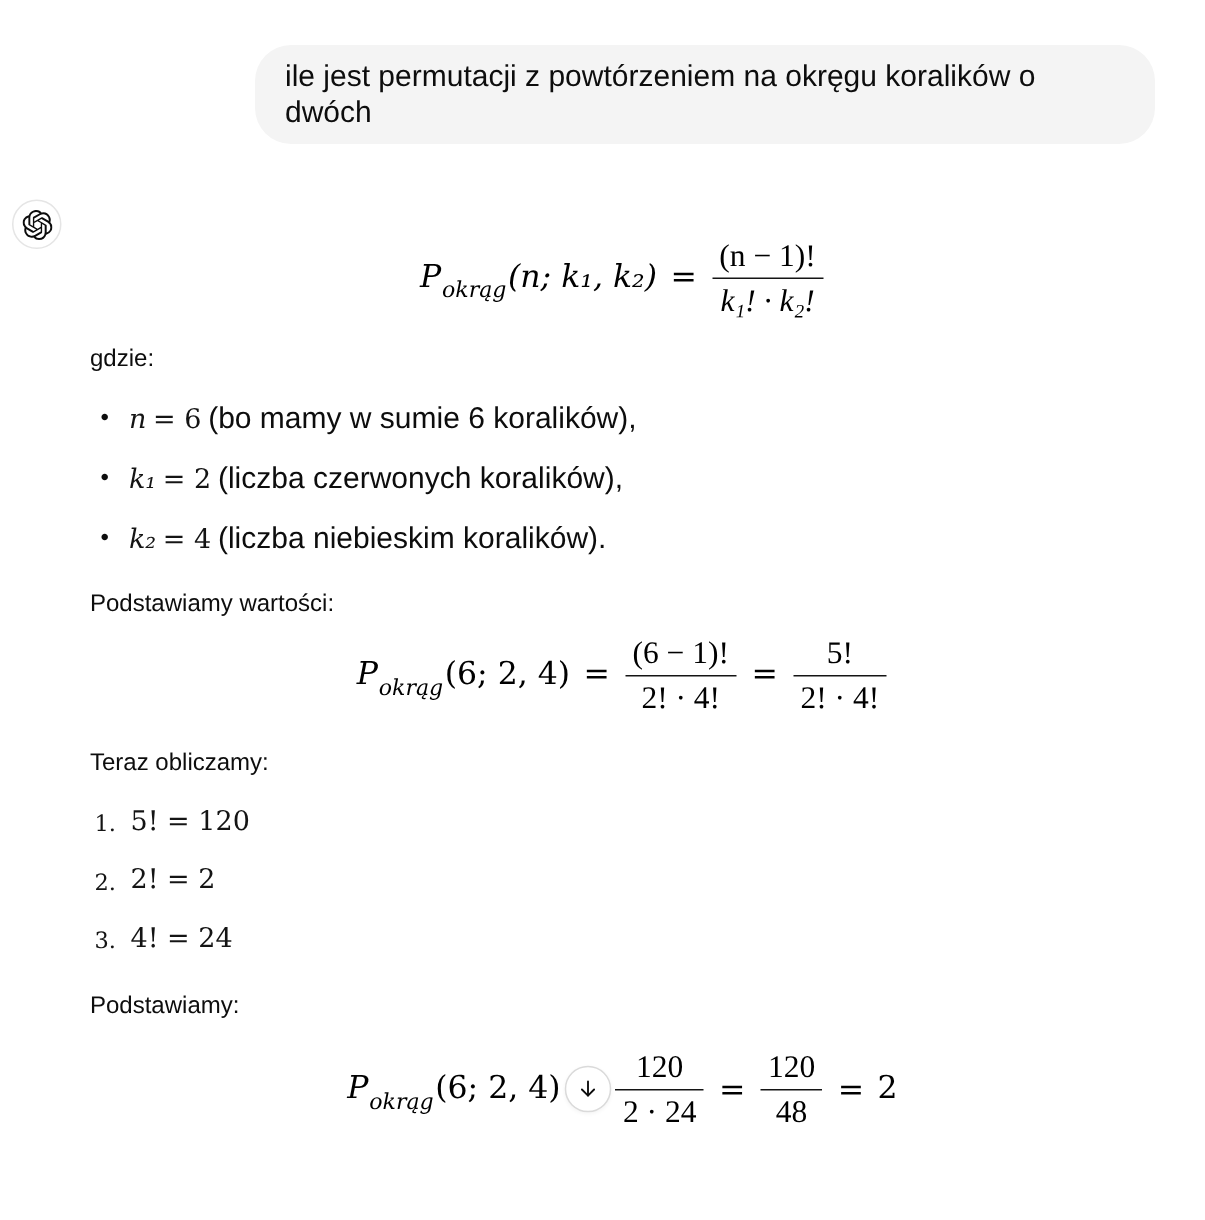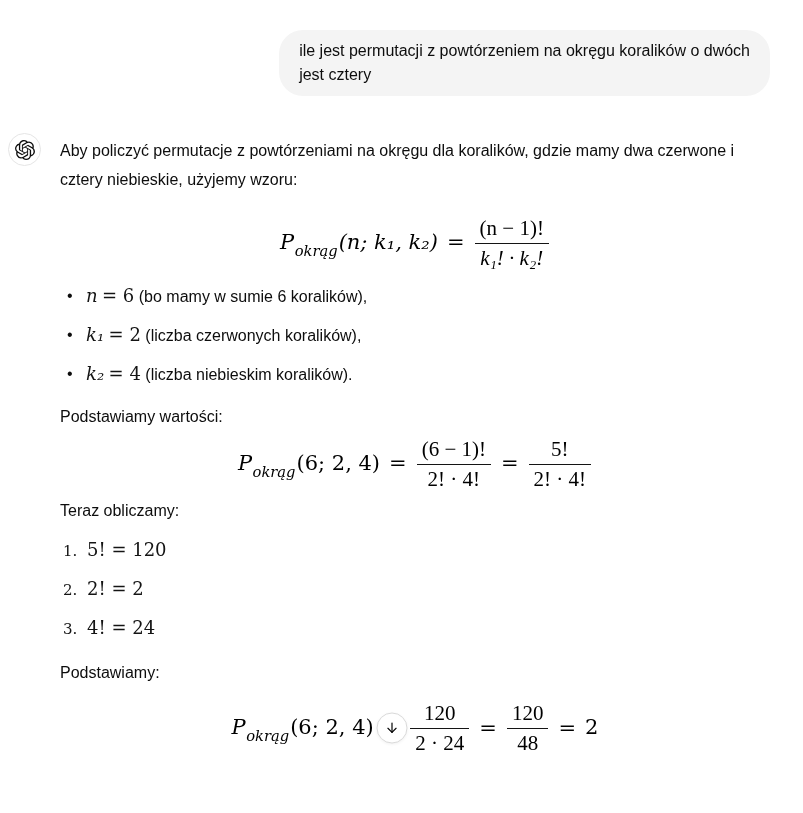--- a/index.html
+++ b/index.html
@@ -5,63 +5,63 @@
   * { margin:0; padding:0; box-sizing:border-box; }
   html,body { background:#fff; }
   .viewport {
     position:relative; width:803px; height:813px; overflow:hidden;
     background:#fff; font-family:"Liberation Sans", sans-serif; color:#0d0d0d;
   }
   
   .user-row { display:flex; justify-content:flex-end; padding:30px 33px 0 8px; }
   .user-bubble {
     background:#f4f4f4; border-radius:24px; padding:9px 20px;
-    font-size:16px; line-height:24px; color:#0d0d0d; max-width:600px;
+    font-size:20px; line-height:24px; color:#0d0d0d; max-width:600px;
   }
   
   .assistant-row { display:flex; align-items:flex-start; padding:37px 33px 0 8px; gap:19px; }
   .avatar {
     flex:0 0 auto; width:33px; height:33px; border-radius:50%;
     border:1px solid #e5e5e5; background:#fff;
     display:flex; align-items:center; justify-content:center;
   }
   .avatar svg { width:20px; height:20px; display:block; }
   .content { flex:1 1 auto; min-width:0; padding-top:3px; }
 
   .para { font-size:16px; line-height:29px; color:#0d0d0d; }
   .label-para { margin:0; }
 
   
   .math-display {
     font-family:"DejaVu Serif", serif; font-size:21px; color:#000000;
     text-align:center; white-space:nowrap;
   }
   .m1 { margin:22px 0 12px; }
-  .m2 { margin:6px 0 4px; }
+  .m2 { margin:6px 0 16px; }
   .m3 { margin:14px 0 0; }
   .mi { font-style:italic; }
   .mfunc { font-style:italic; letter-spacing:0.5px; }
   .msub { font-style:italic; font-size:0.70em; vertical-align:-0.45em; margin-right:1px; }
   .mo { display:inline-block; margin:0 9px; }
   .frac { display:inline-block; vertical-align:middle; text-align:center; line-height:1.22; margin:0 1px;font-family:Liberation Serif, serif; }
   .frac .num { display:block; padding:0 5px 1px; }
   .frac .den { display:block; border-top:1.4px solid #141414; padding:2px 5px 0; }
 
   
   ul.bullets { list-style:none; margin:4px 0 14px; }
   ul.bullets li { position:relative; padding-left:26px; line-height:26px; margin:12px 0; font-size:16px; }
   ul.bullets li::before { content:"•"; position:absolute; left:7px; top:0; font-size:16px; color:#0d0d0d; }
   ol.steps { list-style:none; counter-reset:step; margin:4px 0 16px; }
   ol.steps li { counter-increment:step; position:relative; padding-left:27px; line-height:26px; margin:12px 0; }
   ol.steps li::before {
     content:counter(step) "."; position:absolute; left:3px; top:1px;
     font-family:"DejaVu Serif", serif; font-size:15px; color:#141414;
   }
   .mathv { font-family:"DejaVu Serif", serif; font-size:18px; color:#141414; }
-  .plain { font-size:16px; color:#0d0d0d; }
+  .plain { font-size:20px; color:#0d0d0d; }
 
   
   .eqwrap { position:relative; display:inline-block; }
   .scroll-btn {
     position:absolute; left:50%; top:50%; transform:translate(-50%,-50%);
     width:31px; height:31px; border-radius:50%;
     background:#fff; border:1px solid #dadada;
     box-shadow:0 1px 3px rgba(0,0,0,0.05);
     display:flex; align-items:center; justify-content:center;
     cursor:pointer; z-index:3;
@@ -69,40 +69,39 @@
   .scroll-btn svg { width:15px; height:15px; display:block; }
 </style>
 </head>
 <body>
 
 <div class="viewport">
 
   <div class="user-row">
     <div class="user-bubble">
       <div>ile jest permutacji z powtórzeniem na okręgu koralików o dwóch</div>
-      <div>jest cztery</div>
     </div>
   </div>
 
   <div class="assistant-row">
 
     <div class="avatar">
       <svg viewBox="0 0 24 24" fill="#0d0d0d" xmlns="http://www.w3.org/2000/svg" aria-hidden="true">
         <path d="M22.2819 9.8211a5.9847 5.9847 0 0 0-.5157-4.9108 6.0462 6.0462 0 0 0-6.5098-2.9A6.0651 6.0651 0 0 0 4.9807 4.1818a5.9847 5.9847 0 0 0-3.9977 2.9 6.0462 6.0462 0 0 0 .7427 7.0966 5.98 5.98 0 0 0 .511 4.9107 6.051 6.051 0 0 0 6.5146 2.9001A5.9847 5.9847 0 0 0 13.2599 24a6.0557 6.0557 0 0 0 5.7718-4.2058 5.9894 5.9894 0 0 0 3.9977-2.9001 6.0557 6.0557 0 0 0-.7475-7.073zM13.2599 22.4301a4.4755 4.4755 0 0 1-2.8764-1.04l.1419-.0804 4.7783-2.7582a.7948.7948 0 0 0 .3927-.6813v-6.7369l2.02 1.1686a.071.071 0 0 1 .038.052v5.5826a4.504 4.504 0 0 1-4.4945 4.4944zm-9.6607-4.1254a4.4708 4.4708 0 0 1-.5346-3.0137l.142.0852 4.783 2.7582a.7712.7712 0 0 0 .7806 0l5.8428-3.3685v2.3324a.0804.0804 0 0 1-.0332.0615L9.74 19.9502a4.4992 4.4992 0 0 1-6.1408-1.6464zM2.3408 7.8956a4.485 4.485 0 0 1 2.3655-1.9728V11.6a.7664.7664 0 0 0 .3879.6765l5.8144 3.3543-2.0201 1.1685a.0757.0757 0 0 1-.071 0l-4.8303-2.7865A4.504 4.504 0 0 1 2.3408 7.8956zm16.5963 3.8558L13.1038 8.364 15.1192 7.2a.0757.0757 0 0 1 .071 0l4.8303 2.7913a4.4944 4.4944 0 0 1-.6765 8.1042v-5.6772a.79.79 0 0 0-.407-.667zm2.0107-3.0231l-.142-.0852-4.7735-2.7818a.7759.7759 0 0 0-.7854 0L9.409 9.2297V6.8974a.0662.0662 0 0 1 .0284-.0615l4.8303-2.7866a4.4992 4.4992 0 0 1 6.6802 4.66zM8.3065 12.863l-2.02-1.1638a.0804.0804 0 0 1-.038-.0567V6.0742a4.4992 4.4992 0 0 1 7.3757-3.4537l-.142.0805L8.704 5.459a.7948.7948 0 0 0-.3927.6813zm1.0976-2.3654l2.602-1.4998 2.6069 1.4998v2.9994l-2.5974 1.4997-2.6067-1.4997Z"></path>
       </svg>
     </div>
 
     <div class="content">
 
-      <p class="para">Aby policzyć permutacje z powtórzeniami na okręgu dla koralików, gdzie mamy dwa czerwone i cztery niebieskie, użyjemy wzoru:</p>
 
       <div class="math-display m1">
         <span class="mfunc">P</span><span class="msub">okrąg</span><span class="mi">(n; k₁, k₂)</span><span class="mo">=</span><span class="frac"><span class="num">(n − 1)!</span><span class="den mi">k₁! · k₂!</span></span>
       </div>
 
+      <p class="para label-para">gdzie:</p>
 
       <ul class="bullets">
         <li><span class="mathv mi">n</span> <span class="mathv">= 6</span> <span class="plain">(bo mamy w sumie 6 koralików),</span></li>
         <li><span class="mathv mi">k₁</span> <span class="mathv">= 2</span> <span class="plain">(liczba czerwonych koralików),</span></li>
         <li><span class="mathv mi">k₂</span> <span class="mathv">= 4</span> <span class="plain">(liczba niebieskim koralików).</span></li>
       </ul>
 
       <p class="para label-para">Podstawiamy wartości:</p>
 
       <div class="math-display m2">

